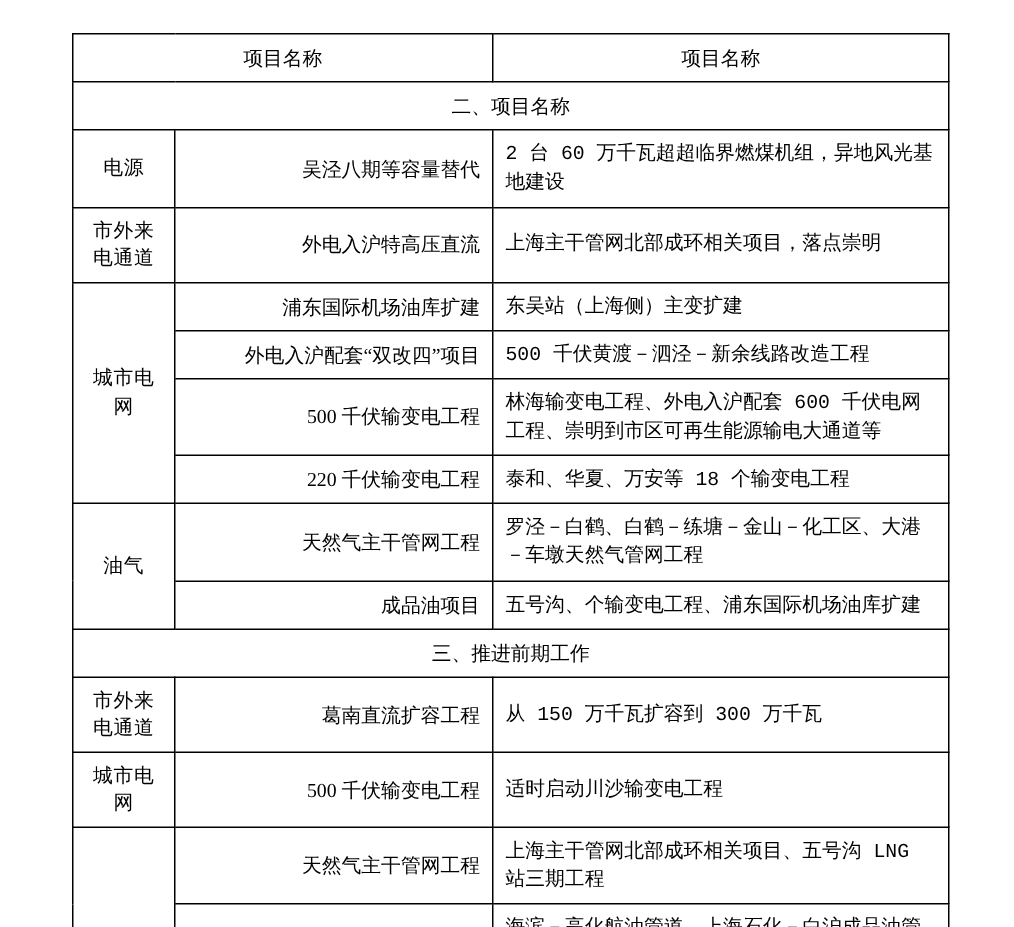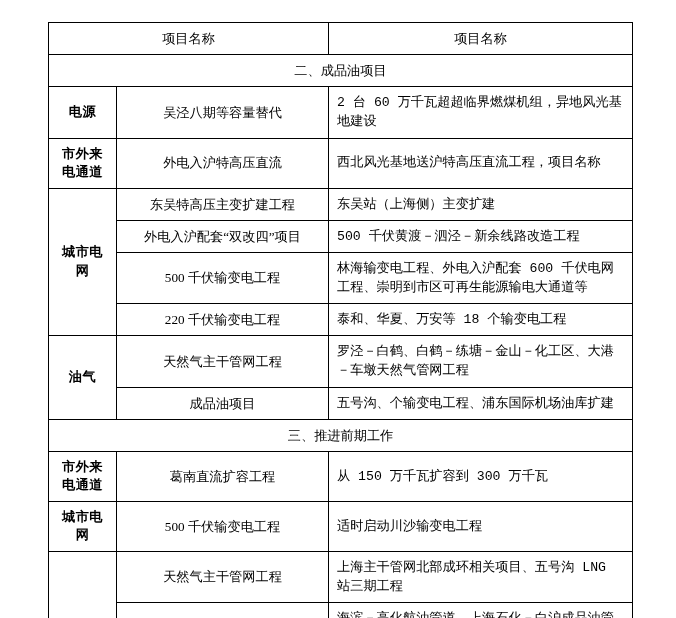--- a/index.html
+++ b/index.html
@@ -53,25 +53,25 @@
     padding: 6px 4px;
   }
   .cat {
     text-align: center;
     font-weight: bold;
     letter-spacing: 0.5px;
   }
   .cat-wrap {
     display: block;
     text-align: center;
-    font-weight: bold;
+    font-weight: normal;
     line-height: 1.4;
   }
   .itm {
-    text-align: center;
+    text-align: right;
   }
   .cnt {
     text-align: left;
     font-family: Liberation Mono, monospace;
   }
 </style>
 </head>
 <body>
 
 <div class="page">
@@ -80,41 +80,41 @@
       <col class="c1">
       <col class="c2">
       <col class="c3">
     </colgroup>
     <tbody id="table-body">
         <tr class="hdr">
           <td colspan="2">项目名称</td>
           <td>项目名称</td>
         </tr>
         <tr class="section-row">
-          <td colspan="3">二、成品油项目</td>
+          <td colspan="3">二、项目名称</td>
         </tr>
         <tr>
           <td class="cat">
             <span class="cat-wrap">电源</span>
           </td>
           <td class="itm">吴泾八期等容量替代</td>
           <td class="cnt">2 台 60 万千瓦超超临界燃煤机组，异地风光基地建设</td>
         </tr>
         <tr>
           <td class="cat">
             <span class="cat-wrap">市外来电通道</span>
           </td>
           <td class="itm">外电入沪特高压直流</td>
-          <td class="cnt">西北风光基地送沪特高压直流工程，项目名称</td>
+          <td class="cnt">上海主干管网北部成环相关项目，落点崇明</td>
         </tr>
         <tr>
           <td class="cat" rowspan="4">
             <span class="cat-wrap">城市电网</span>
           </td>
-          <td class="itm">东吴特高压主变扩建工程</td>
+          <td class="itm">浦东国际机场油库扩建</td>
           <td class="cnt">东吴站（上海侧）主变扩建</td>
         </tr>
         <tr>
           <td class="itm">外电入沪配套“双改四”项目</td>
           <td class="cnt">500 千伏黄渡－泗泾－新余线路改造工程</td>
         </tr>
         <tr>
           <td class="itm">500 千伏输变电工程</td>
           <td class="cnt">林海输变电工程、外电入沪配套 600 千伏电网工程、崇明到市区可再生能源输电大通道等</td>
         </tr>

